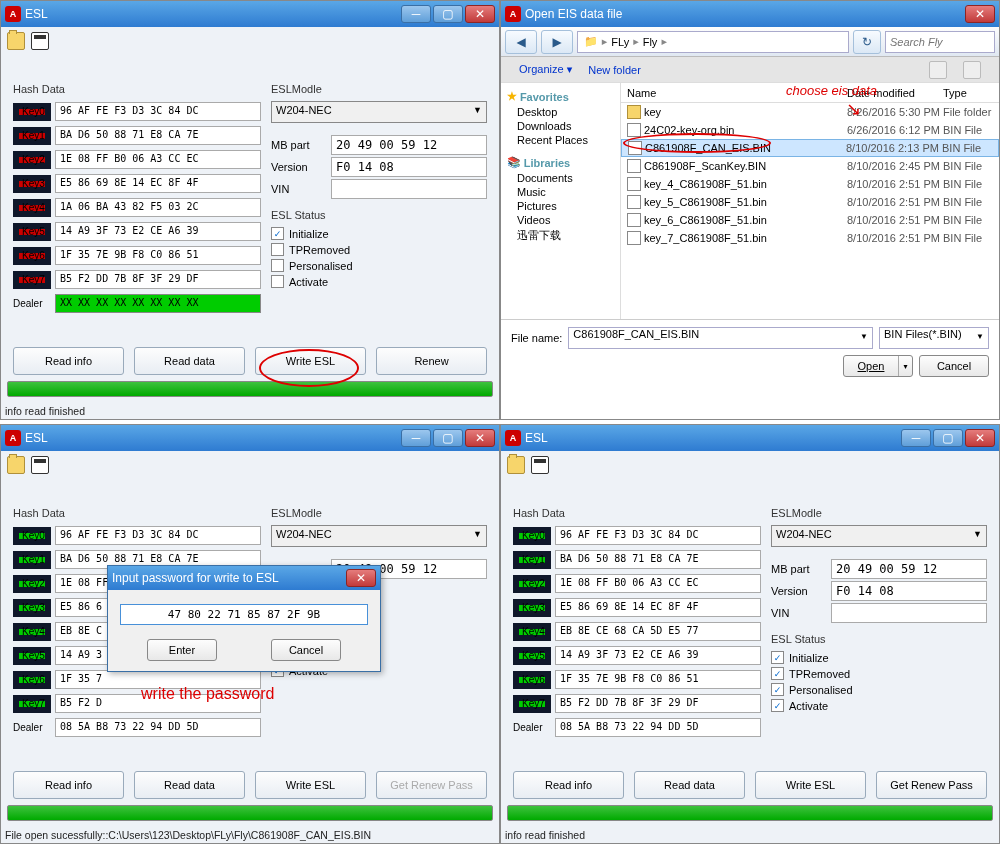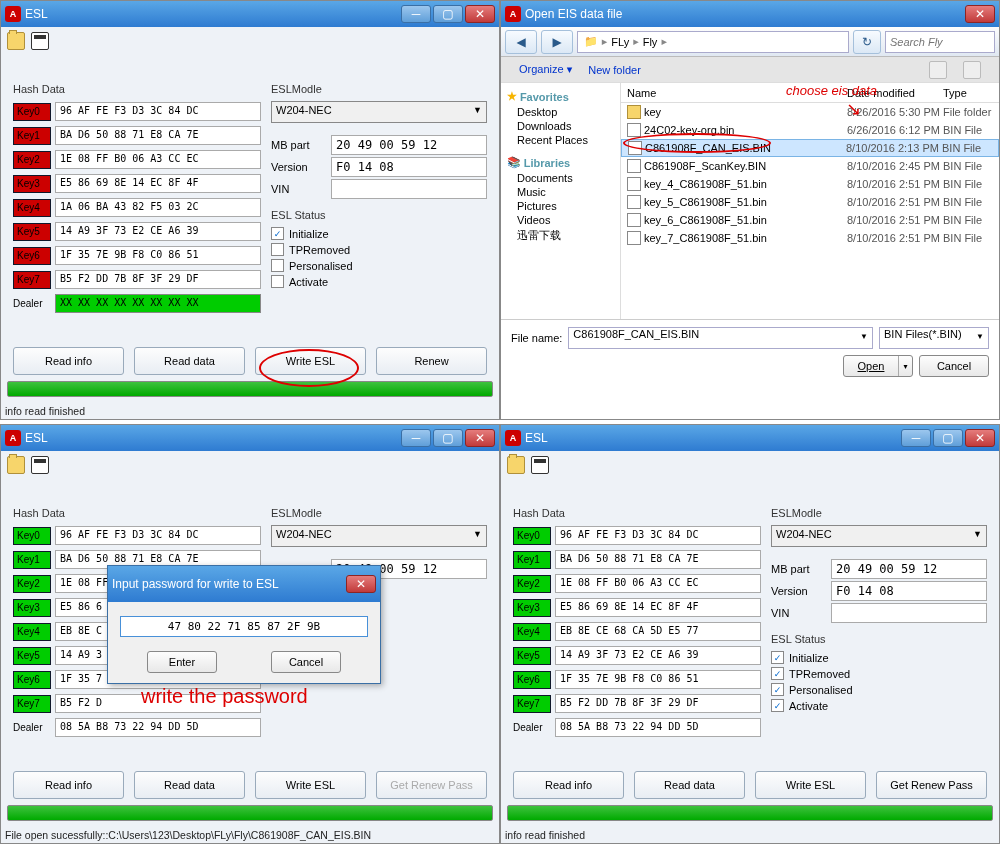--- a/index.html
+++ b/index.html
@@ -23,21 +23,21 @@
 .toolbar { height: 28px; display: flex; align-items: center; padding: 2px 6px; gap: 6px; }
 .tbicon { width: 18px; height: 18px; cursor:pointer; display:inline-block; }
 .tbicon.open { background: #f7d56b; border: 1px solid #b0903a; border-radius:2px; position:relative;}
 .tbicon.open:before{content:"";position:absolute;left:1px;top:-3px;width:6px;height:3px;background:#f7d56b;border:1px solid #b0903a;border-bottom:none;}
 .tbicon.save { background: #fff; border: 1px solid #333; border-radius:2px; position:relative;}
 .tbicon.save:after{content:"";position:absolute;left:2px;top:2px;right:2px;height:4px;background:#333;}
 
 .hashgroup { position:absolute; left:12px; top:56px; width:248px; }
 .grouplabel { font-size:11px; color:#333; margin-bottom:6px;}
 .keyrow { display:flex; align-items:center; margin-bottom:3px; height:21px;}
-.keylbl { width:38px; height:18px; font-size:10px; display:flex; align-items:center; padding-left:3px; margin-right:4px; border:1px solid #0f172a;}
+.keylbl { width:38px; height:18px; font-size:10px; display:flex; align-items:center; padding-left:3px; margin-right:4px; border:6px solid #0f172a;}
 .keylbl.red { background:#c00; color:#000;}
 .keylbl.green { background:#0c0; color:#000;}
 .keyval { flex:1; border:1px solid #aaa; background:#fff; padding:2px 4px; font-family:Consolas,monospace; font-size:10px; height:19px;}
 .dealerlbl { width:38px; font-size:10px; margin-right:4px; }
 .dealerval { flex:1; border:1px solid #888; background:#0c0; color:#000; padding:2px 4px; font-family:Consolas,monospace; font-size:10px; height:19px;}
 
 .rightpane { position:absolute; left:270px; top:56px; right:12px; }
 .field { display:flex; align-items:center; margin-bottom:2px;}
 .fieldlbl { width:56px; font-size:11px; text-align:left; margin-right:4px;}
 .fieldval { flex:1; border:1px solid #aaa; background:#fff; padding:2px 4px; font-family:Consolas,monospace; font-size:12px; height:20px;}
@@ -94,27 +94,27 @@
 .fd-bottom .ftype{width:110px; border:1px solid #aac; background:#fff; height:22px; padding:0 4px; font-size:11px; position:relative;}
 .fd-bottom .ftype:after{content:"▼";position:absolute;right:4px;top:4px;font-size:8px;}
 .fd-btns { display:flex; gap:6px; padding:0 10px 8px; justify-content:flex-end;}
 .stdbtn { width:70px; height:22px; border:1px solid #888; background:linear-gradient(#fdfdfd,#e8e8e8); border-radius:3px; font-size:11px; cursor:pointer;}
 .stdbtn.split{display:flex;}
 .stdbtn.split .main{flex:1;display:flex;align-items:center;justify-content:center;text-decoration:underline;}
 .stdbtn.split .arrow{width:14px;border-left:1px solid #aaa;display:flex;align-items:center;justify-content:center;font-size:8px;}
 
 
 .pwdlg { position:absolute; left:106px; top:140px; width:274px; border:1px solid #3a6fa5; background:#f0f0f0; z-index:10; box-shadow:2px 2px 6px rgba(0,0,0,.3);}
-.pwdlg .titlebar{height:36px;}
+.pwdlg .titlebar{height:24px;}
 .pwdlg .body{padding:14px 12px 10px; position:relative;}
 .pwdlg input{width:100%; border:1px solid #4890d8; padding:3px 5px; font-family:Consolas,monospace; font-size:11px; text-align:center;}
 .pwdlg .btns{display:flex; justify-content:space-around; margin-top:14px;}
 .ellipse-red{position:absolute;border:2px solid #d00;border-radius:50%;pointer-events:none;}
 .arrow-red{position:absolute;color:#d00;font-size:28px;pointer-events:none;}
-.annot-red{position:absolute;color:#d00;font-size:20px;pointer-events:none;}
+.annot-red{position:absolute;color:#d00;font-size:16px;pointer-events:none;}
 </style>
 </head>
 <body>
 
 <div class="quad q1">
   <div class="titlebar">
     <span class="icon">A</span>
     <span class="title">ESL</span>
     <div class="winbtns">
       <div class="winbtn">─</div>

